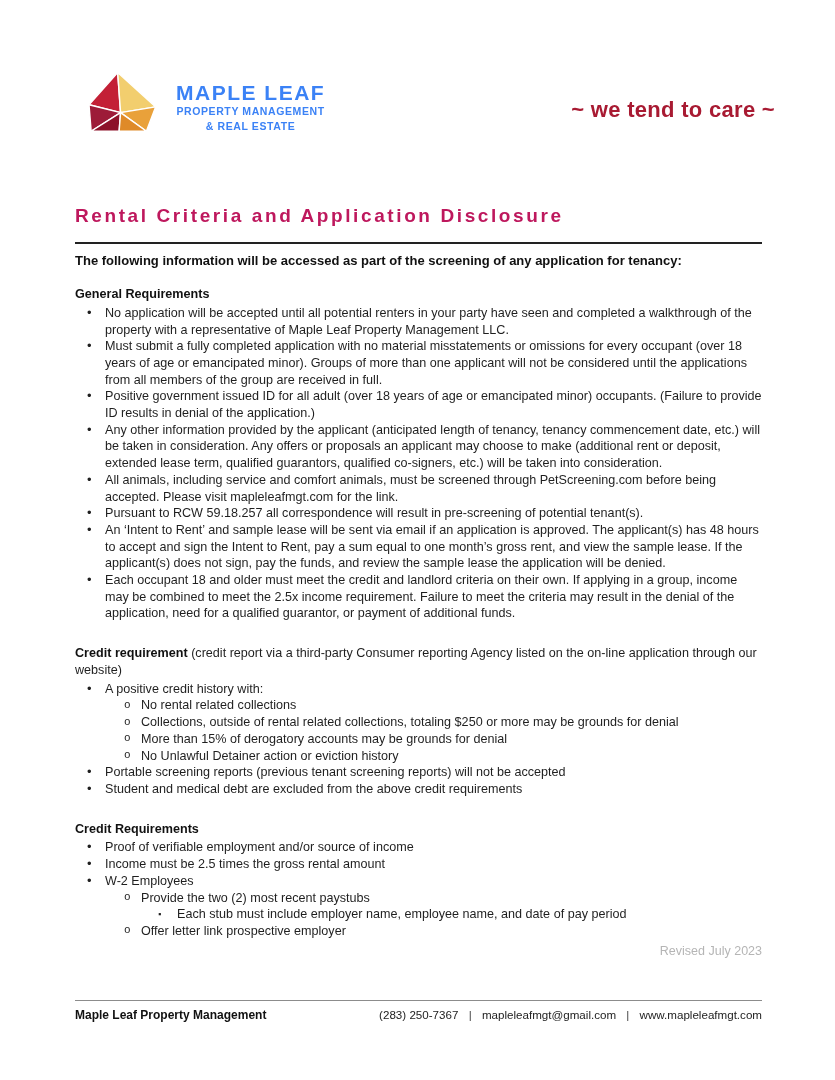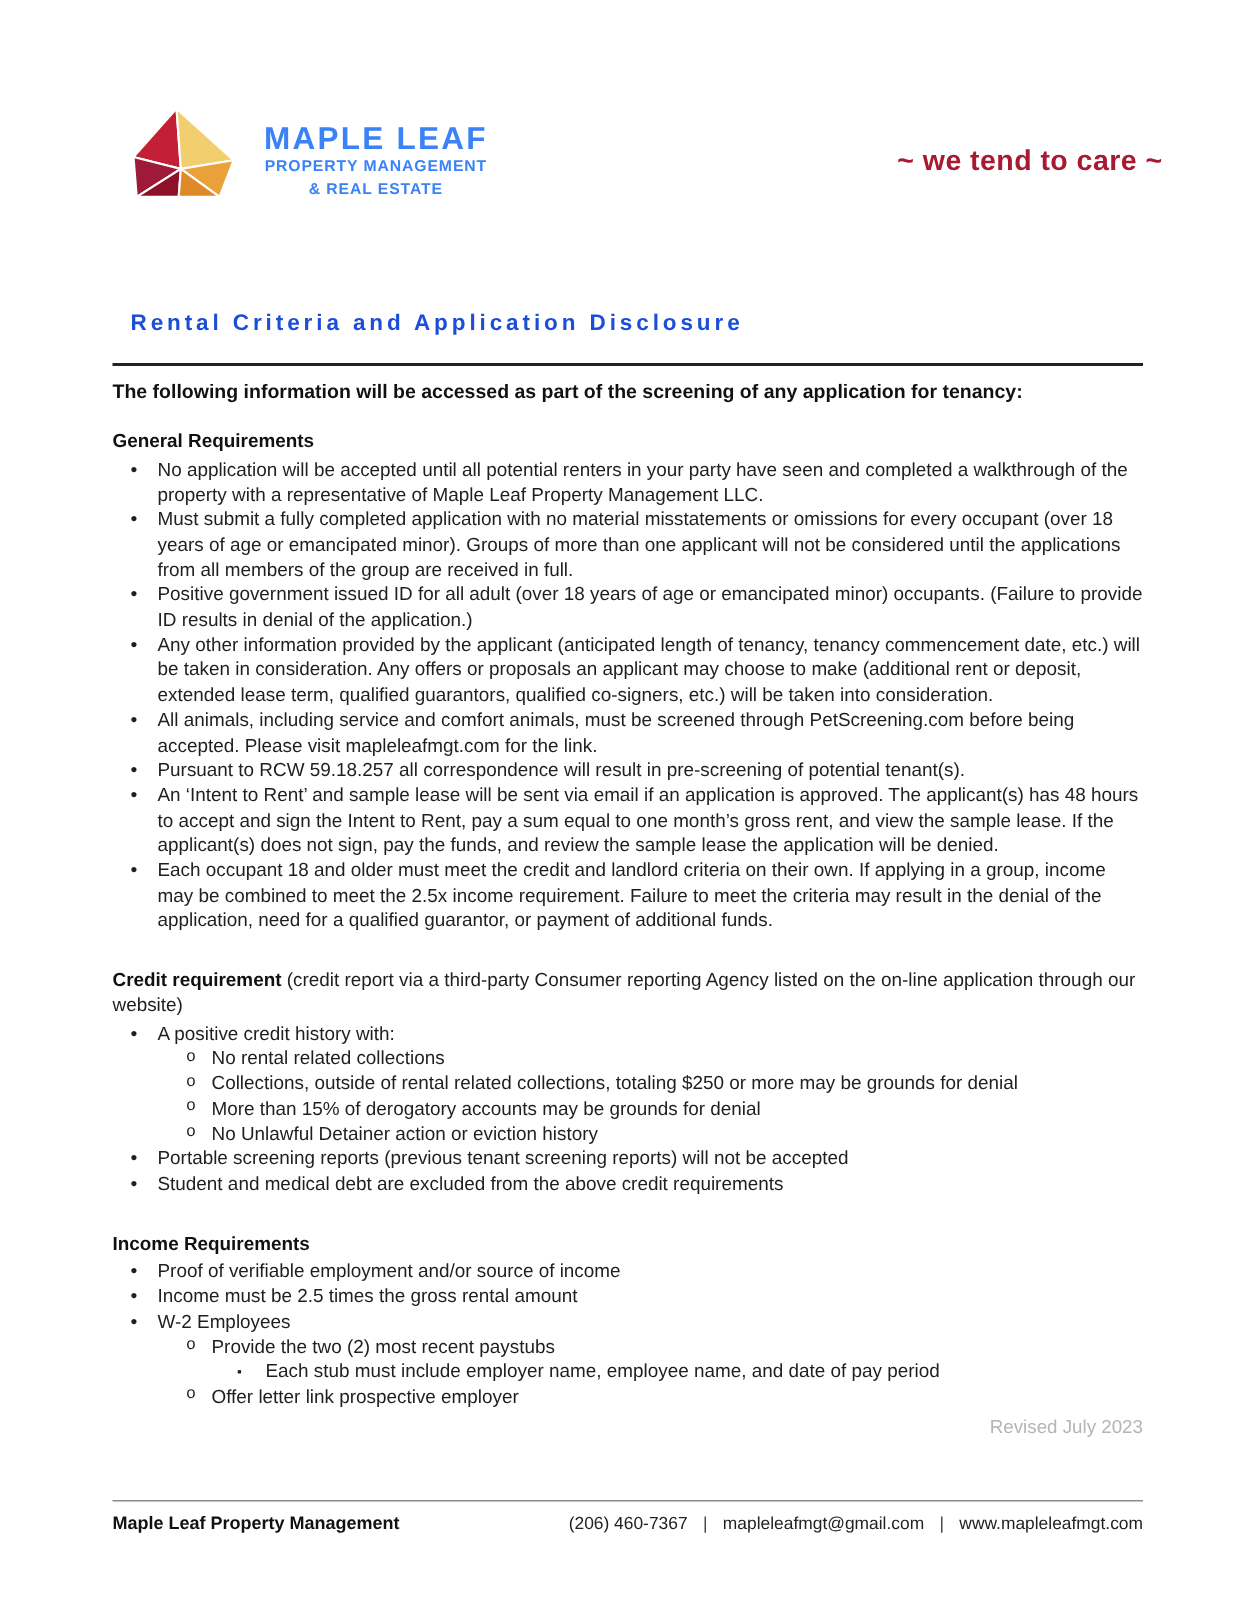--- a/index.html
+++ b/index.html
@@ -10,27 +10,27 @@
     font-family:"Liberation Sans","DejaVu Sans",sans-serif;
     color:#1f1f1f;
     overflow:hidden;
   }
   
   .header{position:relative;height:140px;}
   .logo-house{position:absolute;left:85px;top:71px;}
   .logo-text{position:absolute;left:176px;top:82px;color:#3b82f6;}
   .logo-name{font-size:21px;font-weight:bold;letter-spacing:1.5px;line-height:22px;}
   .logo-sub{font-size:10.5px;font-weight:bold;letter-spacing:0.6px;line-height:13.5px;margin-top:1px;text-align:center;}
-  .tagline{position:absolute;right:60px;top:97px;font-size:19px;font-weight:bold;color:#a81a32;letter-spacing:0.3px;}
+  .tagline{position:absolute;right:60px;top:97px;font-size:22px;font-weight:bold;color:#a81a32;letter-spacing:0.3px;}
   
   .content{padding:0 73px 0 75px;}
   .doc-title{
-    margin:62px 0 0 12px;
-    font-size:15px;font-weight:bold;letter-spacing:2.6px;
-    color:#1d4ed8;line-height:27px;
+    margin:62px 0 0 0;
+    font-size:19px;font-weight:bold;letter-spacing:2.6px;
+    color:#be185d;line-height:27px;
   }
   .title-rule{margin:13px 0 0 0;border:none;border-top:2px solid #222222;}
   .intro{margin:8px 0 0 0;font-size:13px;font-weight:bold;line-height:17px;color:#111;}
   .section{margin:0;}
   .sec-gap{margin-top:17px;}
   .sec-gap-lg{margin-top:23px;}
   .section-heading{margin:0;font-size:12.6px;font-weight:bold;line-height:16.8px;color:#111;}
   .section-heading .normal{font-weight:normal;color:#1f1f1f;}
   .body-text, ul.blist{font-size:12.6px;line-height:16.7px;}
   ul.blist{margin:2px 0 0 0;padding:0 0 0 30px;list-style:none;}
@@ -112,21 +112,21 @@
             <li><span>More than 15% of derogatory accounts may be grounds for denial</span></li>
             <li><span>No Unlawful Detainer action or eviction history</span></li>
           </ul>
         </li>
         <li><span>Portable screening reports (previous tenant screening reports) will not be accepted</span></li>
         <li><span>Student and medical debt are excluded from the above credit requirements</span></li>
       </ul>
     </div>
 
     <div class="section sec-gap-lg">
-      <p class="section-heading">Income Requirements</p>
+      <p class="section-heading">Credit Requirements</p>
       <ul class="blist l1">
         <li><span>Proof of verifiable employment and/or source of income</span></li>
         <li><span>Income must be 2.5 times the gross rental amount</span></li>
         <li>
           <span>W-2 Employees</span>
           <ul class="l2">
             <li>
               <span>Provide the two (2) most recent paystubs</span>
               <ul class="l3">
                 <li><span>Each stub must include employer name, employee name, and date of pay period</span></li>
@@ -140,21 +140,21 @@
 
     <div class="revised">Revised July 2023</div>
 
   </div>
 
   <div class="footer">
     <hr class="footer-rule">
     <div class="footer-row">
       <div class="footer-company">Maple Leaf Property Management</div>
       <div class="footer-contact">
-        <span>(206) 460-7367</span>
+        <span>(283) 250-7367</span>
         <span class="sep">|</span>
         <span>mapleleafmgt@gmail.com</span>
         <span class="sep">|</span>
         <span>www.mapleleafmgt.com</span>
       </div>
     </div>
   </div>
 
 </div>
 

